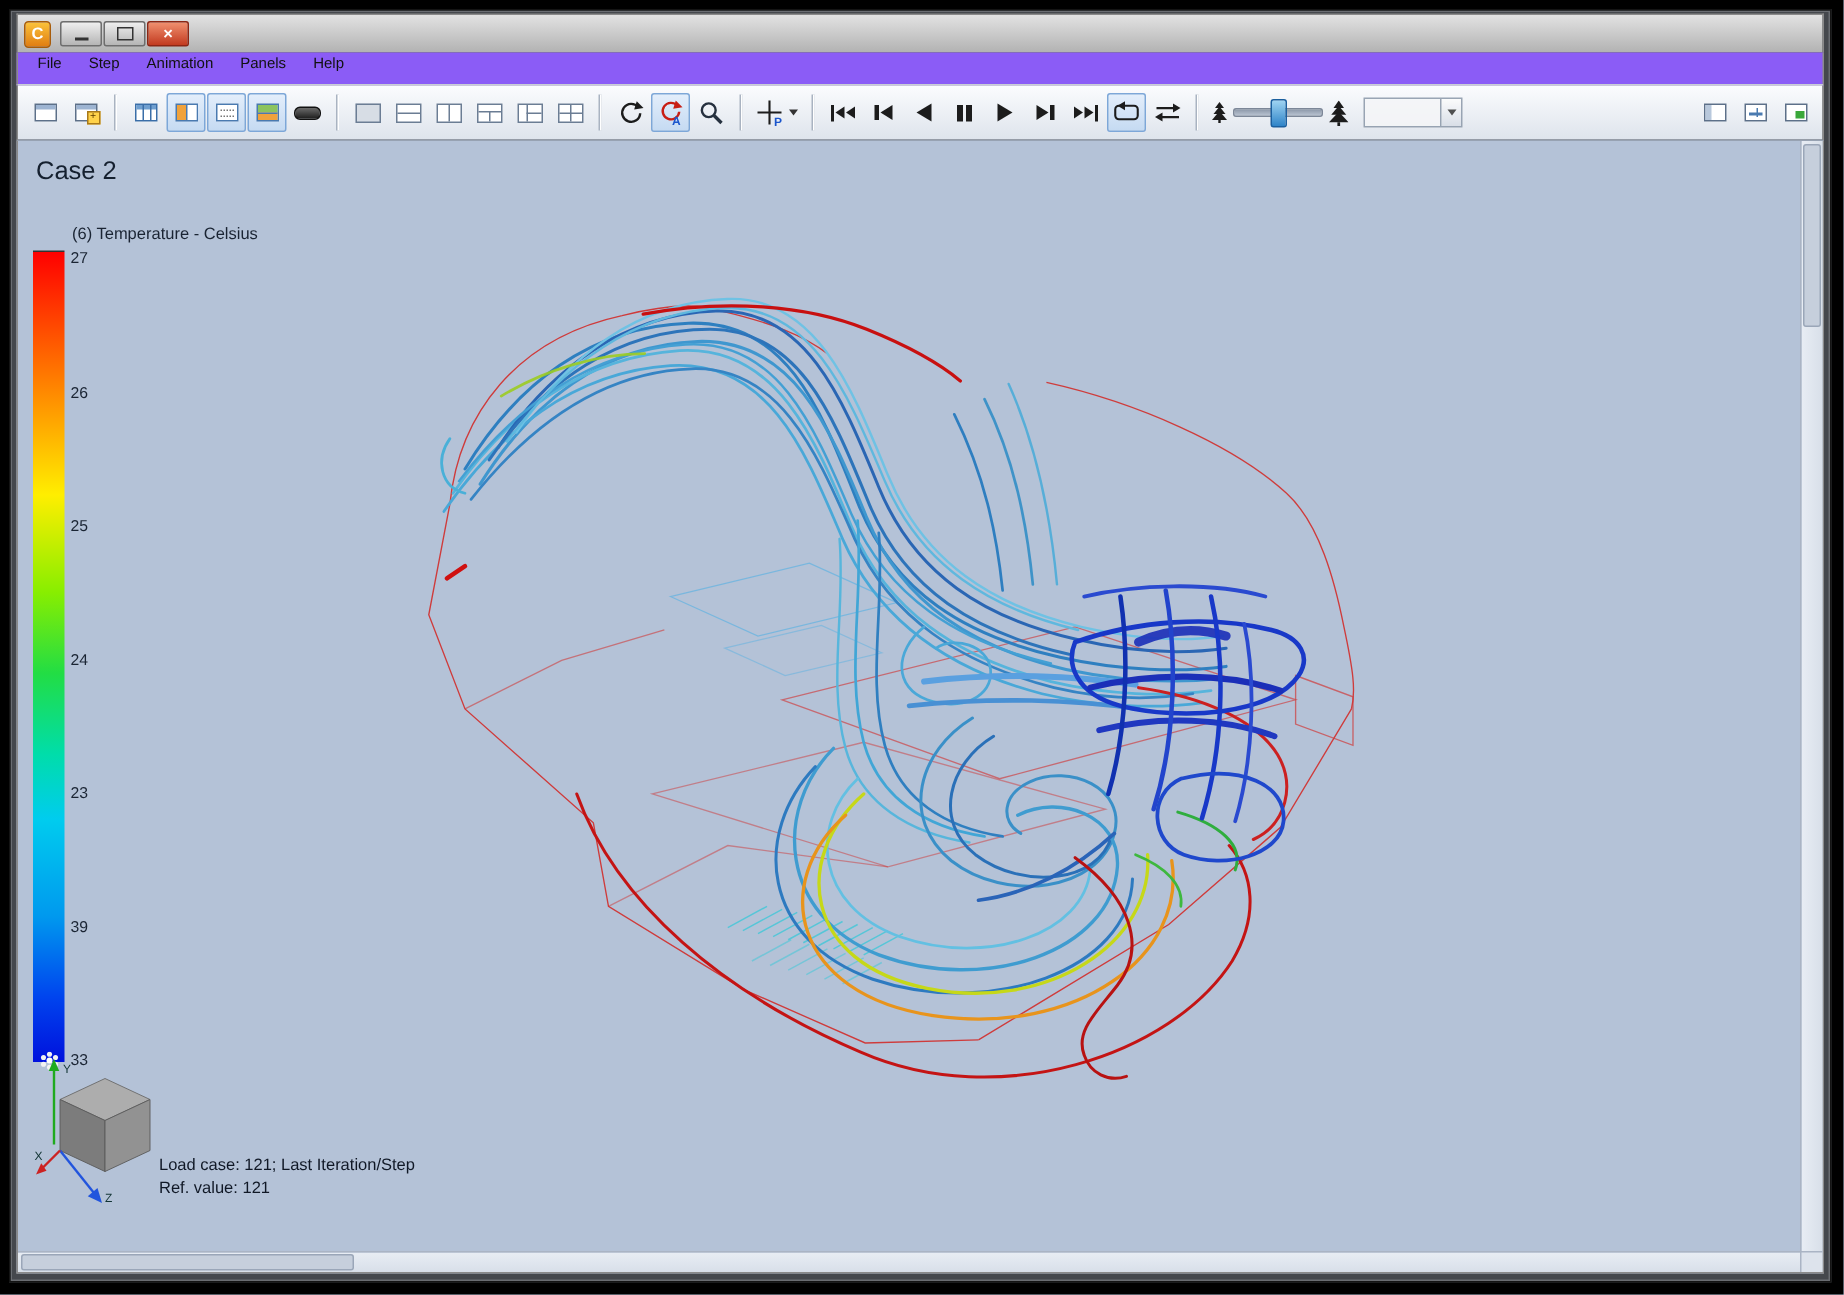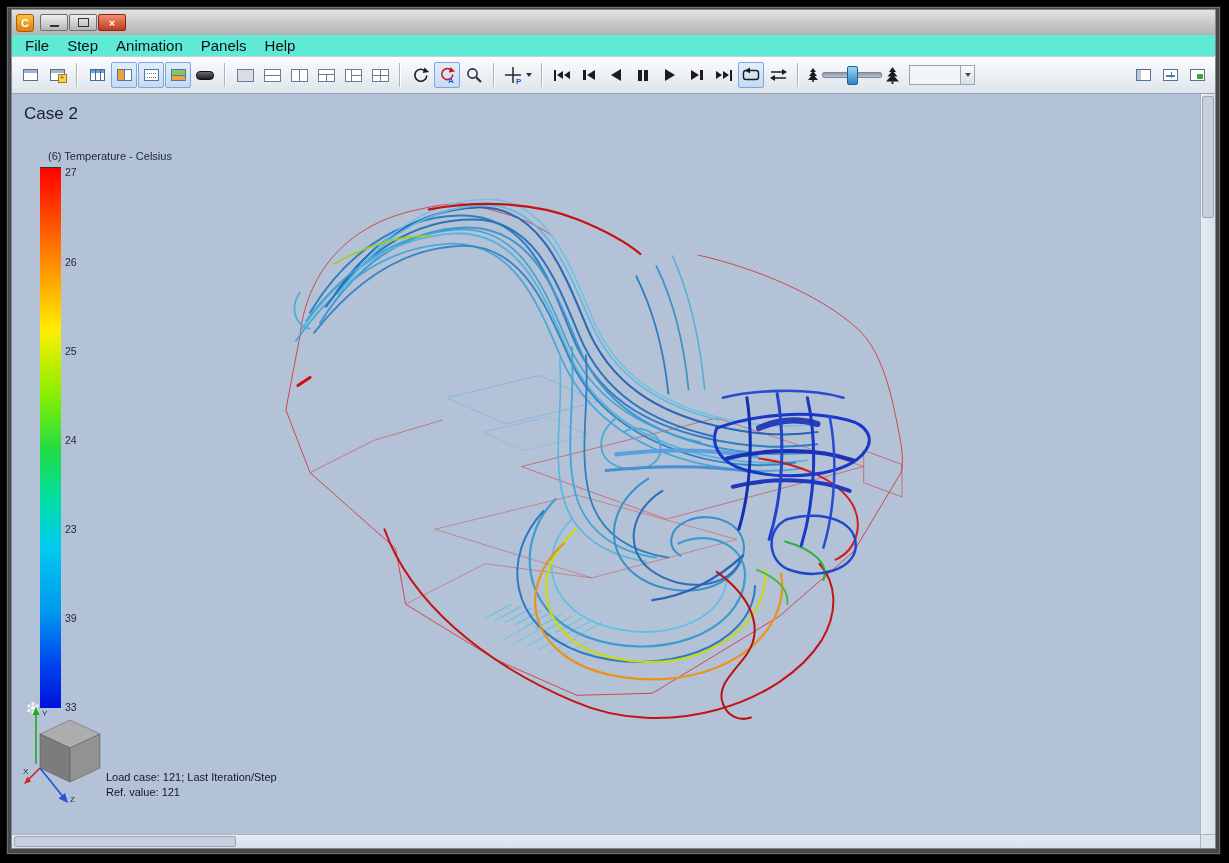--- a/index.html
+++ b/index.html
@@ -8,21 +8,21 @@
   
   .titlebar{height:25px;display:flex;align-items:center;background:linear-gradient(#e2e2e2,#b2b2b2);border:1px solid #8a8a8a;border-bottom:none;padding:0 4px;}
   .app-icon{width:16px;height:16px;border-radius:3px;background:linear-gradient(#fbc23a,#e07d12);border:1px solid #a85c0a;color:#fff;font-size:11px;font-weight:bold;display:flex;align-items:center;justify-content:center;margin-right:6px;}
   .title-text{font-size:12px;color:#111;flex:1;}
   .winbtns{display:flex;gap:1px;}
   .wbtn{width:28px;height:17px;border:1px solid #6e6e6e;border-radius:2px;background:linear-gradient(#efefef,#b5b5b5);display:flex;align-items:center;justify-content:center;font-size:11px;color:#222;box-sizing:border-box;}
   .wbtn .min-glyph{width:9px;height:2px;background:#333;margin-top:7px;}
   .wbtn .max-glyph{width:9px;height:7px;border:1.5px solid #333;}
   .wbtn.close{background:linear-gradient(#f0906f,#c23a20);border-color:#8c2614;color:#fff;font-weight:bold;}
   
-  .menubar{height:21px;background:#5eead4;border:1px solid #8a8a8a;border-top:none;border-bottom:1px solid #c9ced6;display:flex;align-items:flex-start;padding-left:4px;font-size:15px;color:#111;}
+  .menubar{height:21px;background:#8b5cf6;border:1px solid #8a8a8a;border-top:none;border-bottom:1px solid #c9ced6;display:flex;align-items:flex-start;padding-left:4px;font-size:10px;color:#111;}
   .menu-item{padding:2px 9px;}
   
   .toolbar{height:36px;background:linear-gradient(#fbfcfe,#dee4ec);border:1px solid #8a8a8a;border-top:none;border-bottom:1px solid #97a2b2;display:flex;align-items:center;padding:0 5px;gap:1px;}
   .tsep{width:1px;height:24px;background:#a9b3c1;border-right:1px solid #fff;margin:0 5px;}
   .tbtn{min-width:26px;height:26px;display:flex;align-items:center;justify-content:center;border:1px solid transparent;border-radius:2px;box-sizing:border-box;position:relative;}
   .tbtn.pressed{background:linear-gradient(#e3eefb,#c5daf2);border-color:#7da7d8;}
   
   .winicon{width:15px;height:12px;border:1px solid #5d7089;background:#fff;position:relative;box-sizing:border-box;}
   .winicon::before{content:"";position:absolute;left:0;top:0;right:0;height:3px;background:#9db4d2;}
   .plus-badge{position:absolute;right:-3px;bottom:-3px;width:7px;height:7px;background:#ffd24a;border:1px solid #a8791a;font-size:7px;line-height:6px;text-align:center;color:#5d3c00;}
@@ -77,21 +77,21 @@
   .vscroll{width:14px;background:linear-gradient(90deg,#e8edf4,#d8dfe9);border-left:1px solid #aab4c4;position:relative;}
   .vthumb{position:absolute;left:1px;right:1px;top:2px;height:120px;background:#c6cfdc;border:1px solid #9aa6b8;border-radius:2px;}
   .hscroll-row{height:14px;display:flex;}
   .hscroll{flex:1;background:linear-gradient(#e8edf4,#d8dfe9);border-top:1px solid #aab4c4;position:relative;}
   .hthumb{position:absolute;top:1px;bottom:1px;left:2px;width:220px;background:#c6cfdc;border:1px solid #9aa6b8;border-radius:2px;}
   .scroll-corner{width:14px;background:#dde3ec;border-top:1px solid #aab4c4;border-left:1px solid #aab4c4;}
   
   .case-label{position:absolute;left:12px;top:10px;font-size:17px;color:#15202f;z-index:5;}
   .legend{position:absolute;left:10px;top:56px;z-index:5;}
   .legend-title{font-size:11px;color:#1a2433;margin-bottom:5px;margin-left:26px;}
-  .legend-body{display:flex;margin-left:18px;}
+  .legend-body{display:flex;}
   .legend-bar{width:21px;height:540px;background:linear-gradient(#ff0000 0%,#ff7700 15%,#ffee00 30%,#88ee00 42%,#22dd44 52%,#00ddaa 62%,#00ccee 70%,#0099ee 82%,#0044ee 92%,#0011dd 100%);border-top:1px solid #333;}
   .legend-ticks{position:relative;width:26px;height:540px;margin-left:4px;font-size:10.5px;color:#1a2433;}
   .legend-ticks span{position:absolute;left:0;transform:translateY(-50%);}
   .scene-svg{position:absolute;left:0;top:0;width:100%;height:100%;}
   .status-text{position:absolute;left:94px;bottom:34px;font-size:11px;color:#101826;line-height:15px;z-index:5;}
   .cube-wrap{position:absolute;left:10px;bottom:22px;z-index:5;}
 </style>
 </head>
 <body>
 

